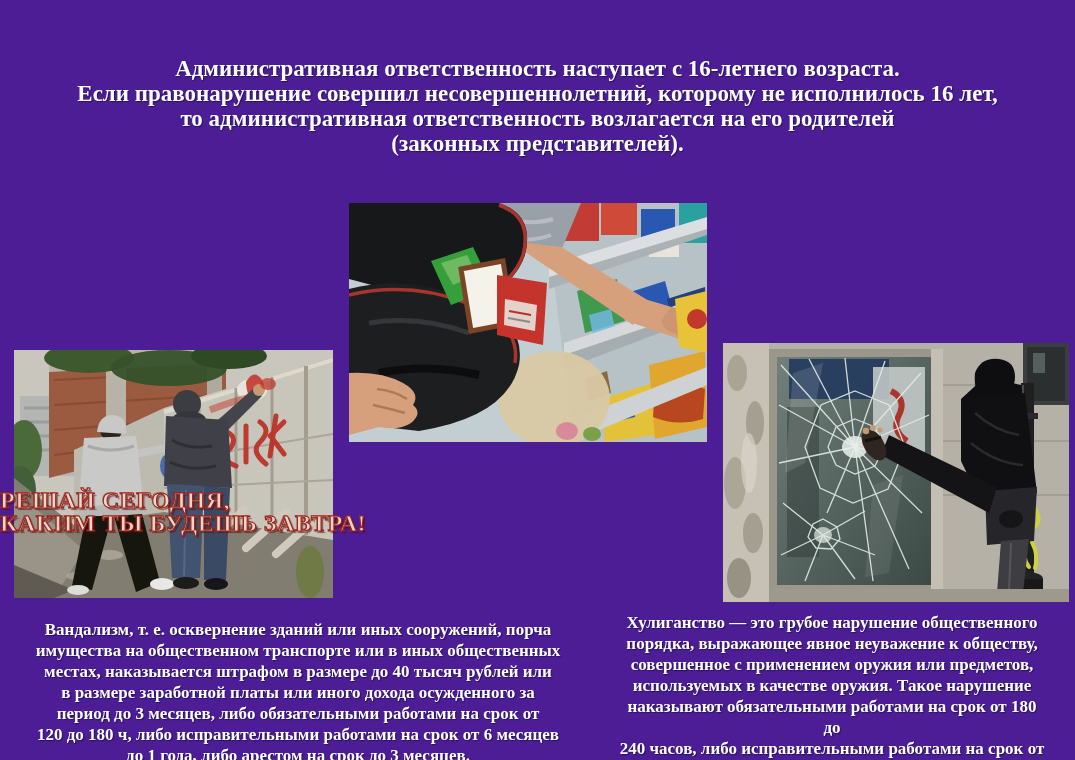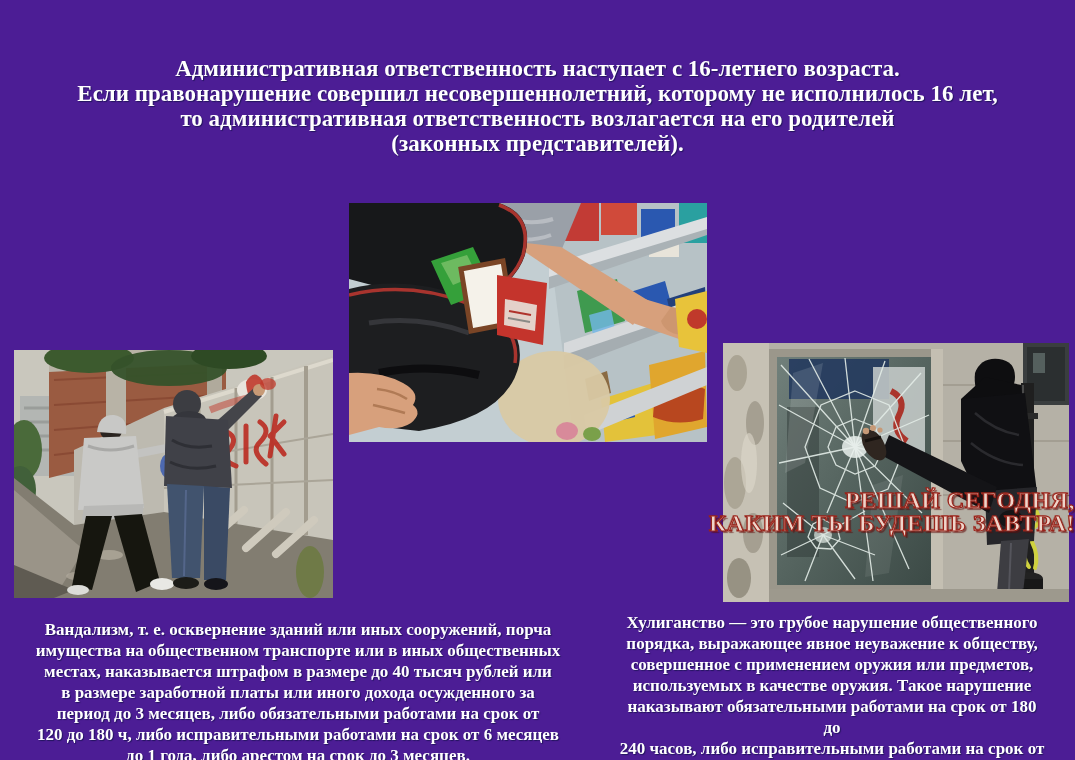--- a/index.html
+++ b/index.html
@@ -15,21 +15,21 @@
   }
   .caption{
     position:absolute;text-align:center;color:#FFFFFF;font-weight:bold;
     font-size:17px;line-height:21px;white-space:pre-line;
     text-shadow:1px 1px 1px rgba(0,15,50,.55);
   }
   .caption.left{top:619px;left:8px;width:540px;margin-left:20px;}
   .caption.right{top:612px;left:617px;width:430px;}
   .slogan{
     position:absolute;top:489px;left:0;width:1075px;
-    text-align:right;font-weight:bold;font-size:24px;line-height:23px;
+    text-align:left;font-weight:bold;font-size:24px;line-height:23px;
     letter-spacing:.5px;white-space:pre-line;color:#EFD5CA;
     -webkit-text-stroke:1.1px #98231A;
     text-shadow:2px 2px 1px rgba(95,10,8,.6), -1px -1px 0 rgba(160,40,30,.55);
     z-index:5;
   }
   .photo{position:absolute;display:block;}
   .photo.vandalism{left:14px;top:350px;}
   .photo.shoplifting{left:349px;top:203px;}
   .photo.hooliganism{left:723px;top:343px;}
 </style>

